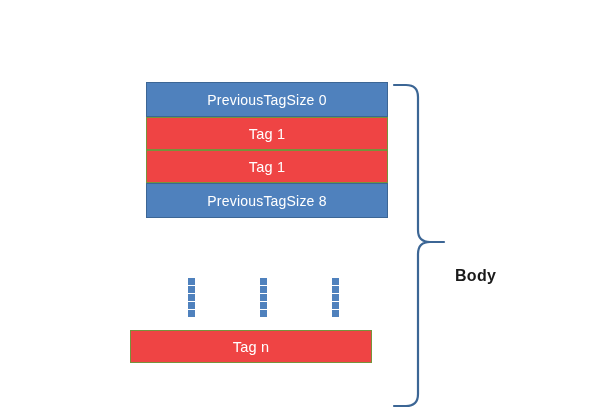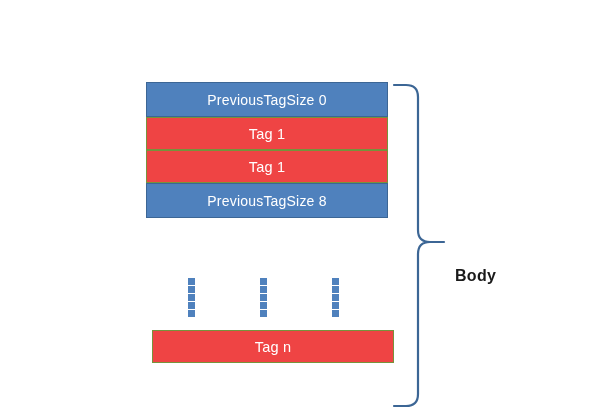--- a/index.html
+++ b/index.html
@@ -91,21 +91,21 @@
   .dot {
     width: 7px;
     height: 7px;
     background: #4f81bd;
     margin-bottom: 1px;
   }
 
   
   .group-bottom {
     position: absolute;
-    left: 152px;
+    left: 130px;
     top: 330px;
     width: 242px;
   }
 
   
   .brace-wrap {
     position: absolute;
     left: 392px;
     top: 78px;
     width: 60px;

